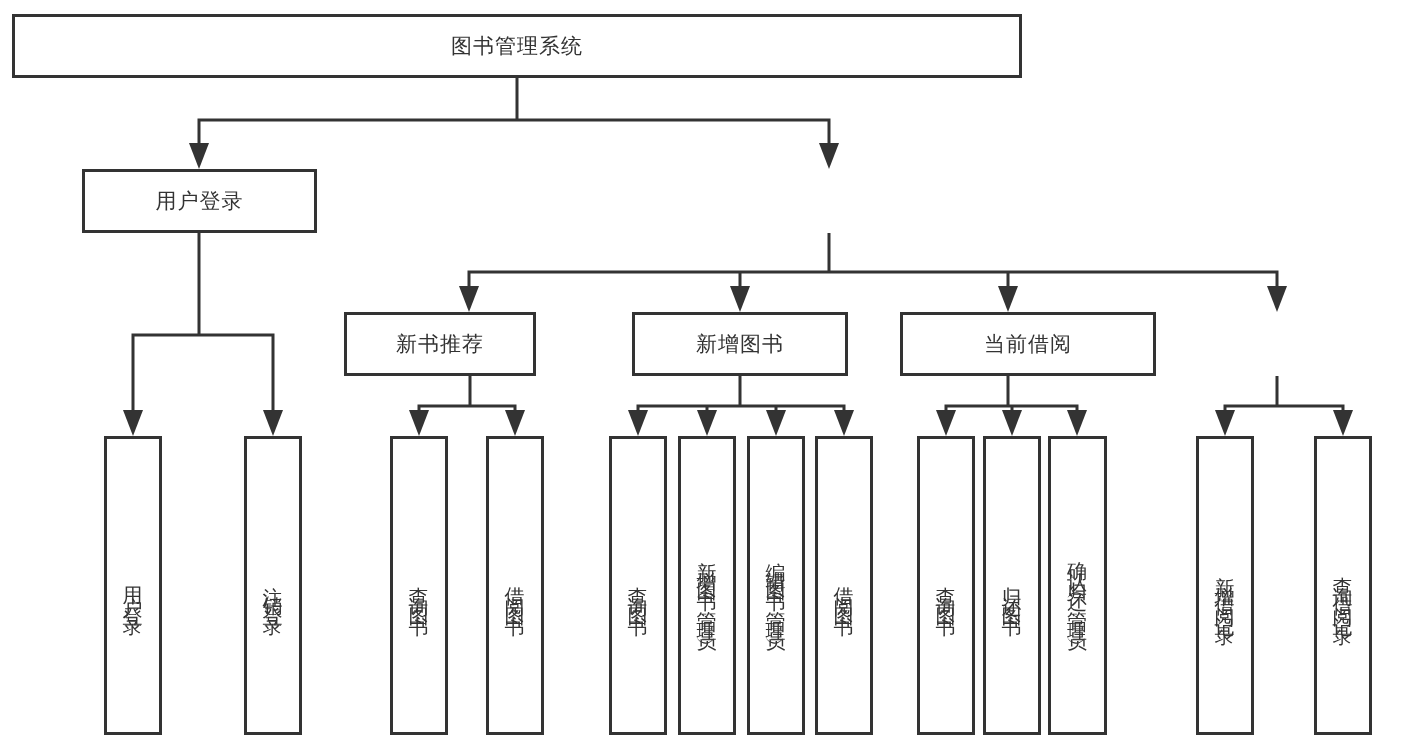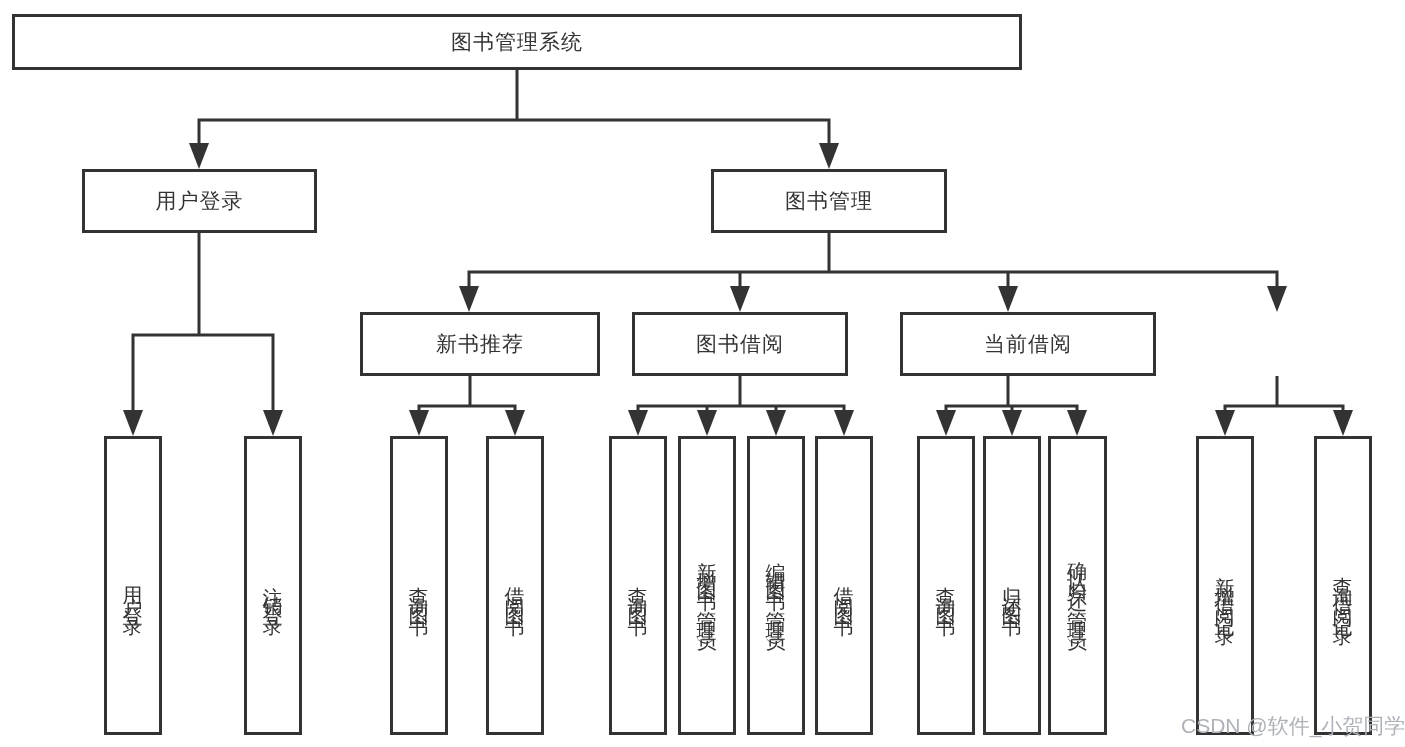--- a/index.html
+++ b/index.html
@@ -92,36 +92,33 @@
     <path class="cline" d="M1008,376 L1008,406 M944.5,406 L1078.5,406 M946,406 L946,412 M1012,406 L1012,412 M1077,406 L1077,412"></path>
     <polygon class="ahead" points="936,410 956,410 946,436"></polygon>
     <polygon class="ahead" points="1002,410 1022,410 1012,436"></polygon>
     <polygon class="ahead" points="1067,410 1087,410 1077,436"></polygon>
 
     <path class="cline" d="M1277,376 L1277,406 M1223.5,406 L1344.5,406 M1225,406 L1225,412 M1343,406 L1343,412"></path>
     <polygon class="ahead" points="1215,410 1235,410 1225,436"></polygon>
     <polygon class="ahead" points="1333,410 1353,410 1343,436"></polygon>
   </svg>
 
-  <div class="box hbox" style="left:12px;top:14px;width:1010px;height:56px">
+  <div class="box hbox" style="left:12px;top:14px;width:1010px;height:64px">
     <span>图书管理系统</span>
   </div>
 
   <div class="box hbox" style="left:82px;top:169px;width:235px;height:64px">
     <span>用户登录</span>
   </div>
-  <div class="box hbox" style="left:711px;top:169px;width:236px;height:64px">
-    <span>图书管理</span>
-  </div>
 
-  <div class="box hbox" style="left:360px;top:312px;width:240px;height:64px">
+  <div class="box hbox" style="left:344px;top:312px;width:192px;height:64px">
     <span>新书推荐</span>
   </div>
   <div class="box hbox" style="left:632px;top:312px;width:216px;height:64px">
-    <span>图书借阅</span>
+    <span>新增图书</span>
   </div>
   <div class="box hbox" style="left:900px;top:312px;width:256px;height:64px">
     <span>当前借阅</span>
   </div>
 
   <div class="box leaf" style="left:104px;top:436px;width:58px;height:299px">
     <span class="vtext">用户登录</span>
   </div>
   <div class="box leaf" style="left:244px;top:436px;width:58px;height:299px">
     <span class="vtext">注销登录</span>
@@ -157,14 +154,13 @@
     <span class="vtext">确认归还（管理员）</span>
   </div>
 
   <div class="box leaf" style="left:1196px;top:436px;width:58px;height:299px">
     <span class="vtext">新增借阅记录</span>
   </div>
   <div class="box leaf" style="left:1314px;top:436px;width:58px;height:299px">
     <span class="vtext">查询借阅记录</span>
   </div>
 
-  <div id="watermark">CSDN @软件_小贺同学</div>
 </div>
 
 </body></html>

